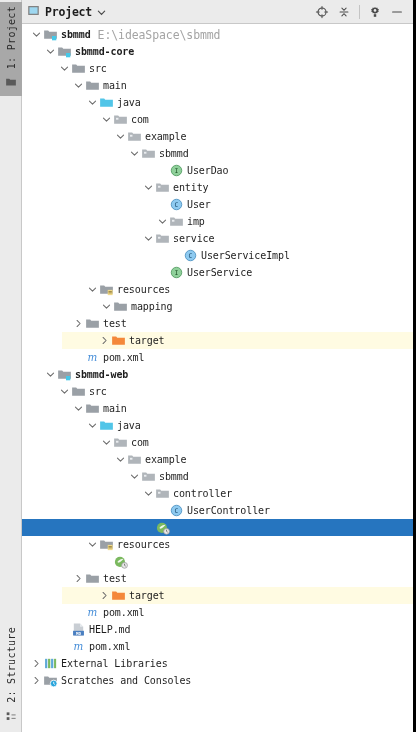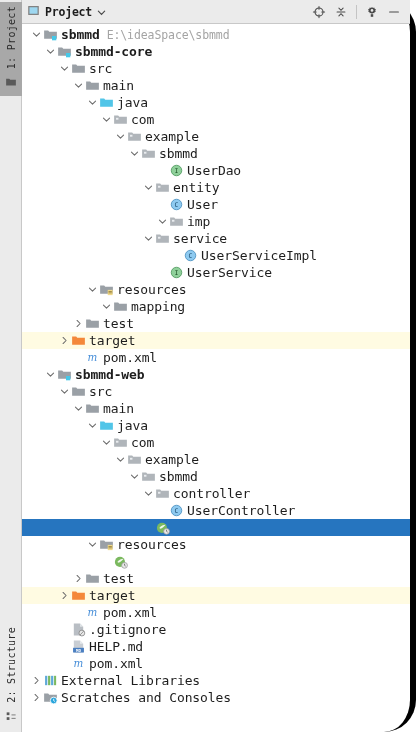--- a/index.html
+++ b/index.html
@@ -36,23 +36,22 @@
   }
   .rail-ico { margin-top: 4px; }
   .rail-tab.top { top: 2px; }
   .rail-tab.bottom { bottom: 2px; }
 
   
   .panel {
     flex: 1 1 auto; height: 732px;
     display: flex; flex-direction: column;
     background: #ffffff;
-    border-right: 6px solid #000000;
+    border-right: 3px solid #000000;
     position: relative;
-    border-radius: 32px;
   }
 
   
   .header {
     height: 24px; flex: 0 0 24px;
     background: #ebebeb;
     border-bottom: 1px solid #c8c8c8;
     display: flex; align-items: center;
     padding: 0 6px 0 5px;
   }
@@ -75,39 +74,39 @@
     overflow: hidden;
     padding-top: 2px;
     position: relative;
   }
   .row {
     height: 17px;
     display: flex; align-items: center;
     white-space: nowrap;
     position: relative;
   }
-  .row.hl { background: #fffbe2; }
+  .row.hl { background: #fffbe2; margin-left: 40px; }
   .row.sel { background: #2675bf; }
   .row.sel .lbl { color: #ffffff; }
 
   .arrow {
     width: 11px; height: 17px;
     flex: 0 0 11px;
     display: flex; align-items: center; justify-content: center;
   }
   .arrow svg { display: block; }
   .ico {
     width: 16px; height: 16px;
     flex: 0 0 16px;
     margin-right: 3px;
     display: flex; align-items: center; justify-content: center;
     position: relative;
   }
   .lbl {
-    font-size: 13px;
+    font-size: 10px;
     color: #1d1d1d;
     font-family: "DejaVu Sans Mono", monospace;
     letter-spacing: -0.1px;
     line-height: 17px;
   }
   .lbl.bold { font-weight: bold; }
   .path {
     font-size: 11.5px;
     color: #a4a4a4;
     font-family: "DejaVu Sans Mono", monospace;
@@ -635,32 +634,20 @@
             <svg width="15" height="15" viewBox="0 0 16 16">
               <text x="8" y="12" font-size="11" fill="#4a90d9" text-anchor="middle" font-family="DejaVu Serif, serif" font-style="italic">m</text>
             </svg>
           </span>
           <span class="lbl">pom.xml</span>
         </div>
         <div class="row">
           <span class="arrow" style="margin-left: 37px;"></span>
           <span class="ico">
             <svg width="15" height="15" viewBox="0 0 16 16">
-              <path d="M3 1.6h6.6l3.4 3.4v9.4H3z" fill="#b9bec4"></path>
-              <path d="M9.6 1.6l3.4 3.4H9.6z" fill="#dfe3e6"></path>
-              <circle cx="11.6" cy="11.8" r="3.1" fill="#e8e8e8" stroke="#8a8a8a" stroke-width="0.9"></circle>
-              <path d="M9.6 13.9l4-4.2" stroke="#8a8a8a" stroke-width="0.9"></path>
-            </svg>
-          </span>
-          <span class="lbl">.gitignore</span>
-        </div>
-        <div class="row">
-          <span class="arrow" style="margin-left: 37px;"></span>
-          <span class="ico">
-            <svg width="15" height="15" viewBox="0 0 16 16">
               <path d="M3 1.6h6.6l3.4 3.4v9.4H3z" fill="#c9ced4"></path>
               <path d="M9.6 1.6l3.4 3.4H9.6z" fill="#e6eaee"></path>
               <rect x="2.2" y="9.4" width="11.6" height="5" fill="#4a7fc1"></rect>
               <text x="8" y="13.4" font-size="4.4" fill="#ffffff" text-anchor="middle" font-family="DejaVu Sans Mono, monospace" font-weight="bold">MD</text>
             </svg>
           </span>
           <span class="lbl">HELP.md</span>
         </div>
         <div class="row">
           <span class="arrow" style="margin-left: 37px;"></span>

